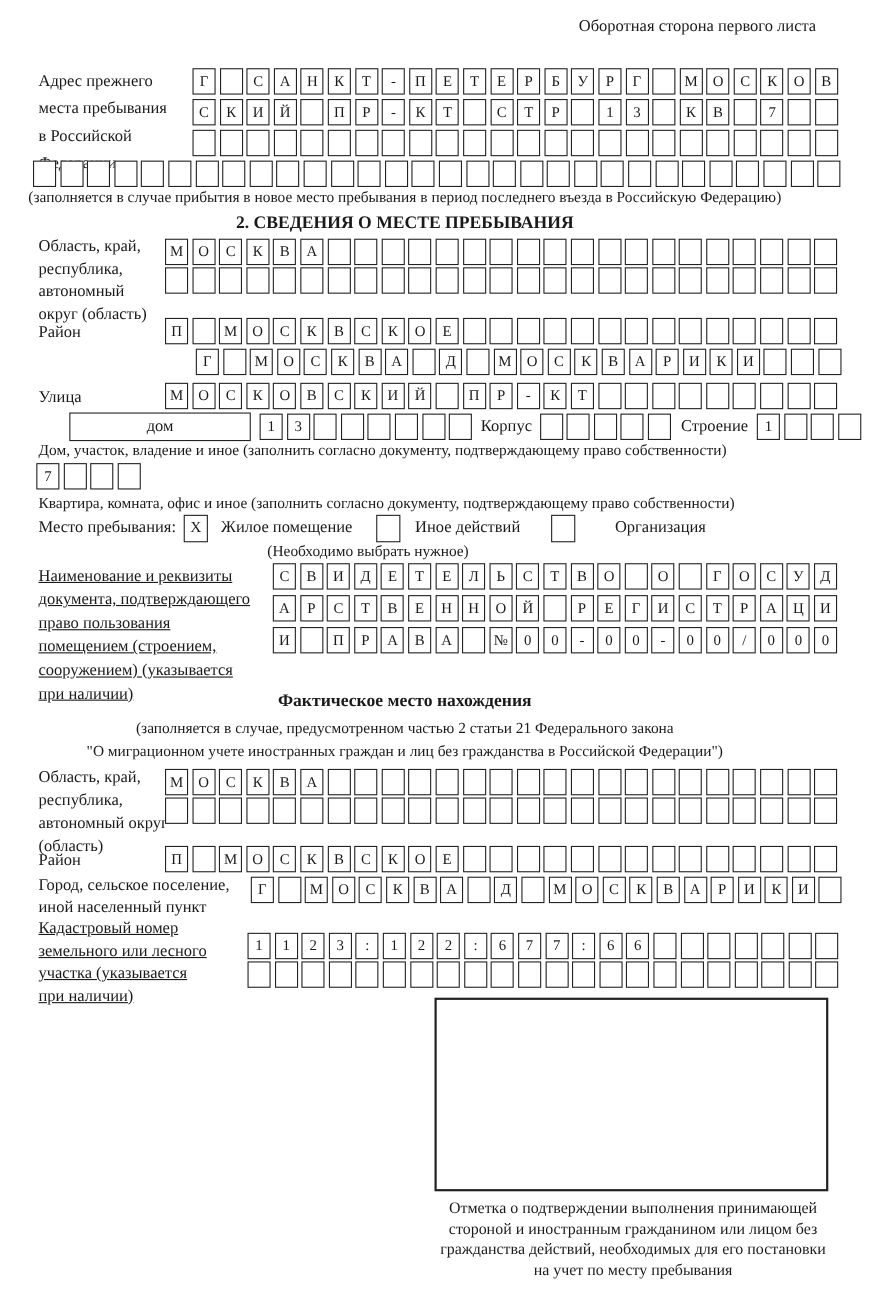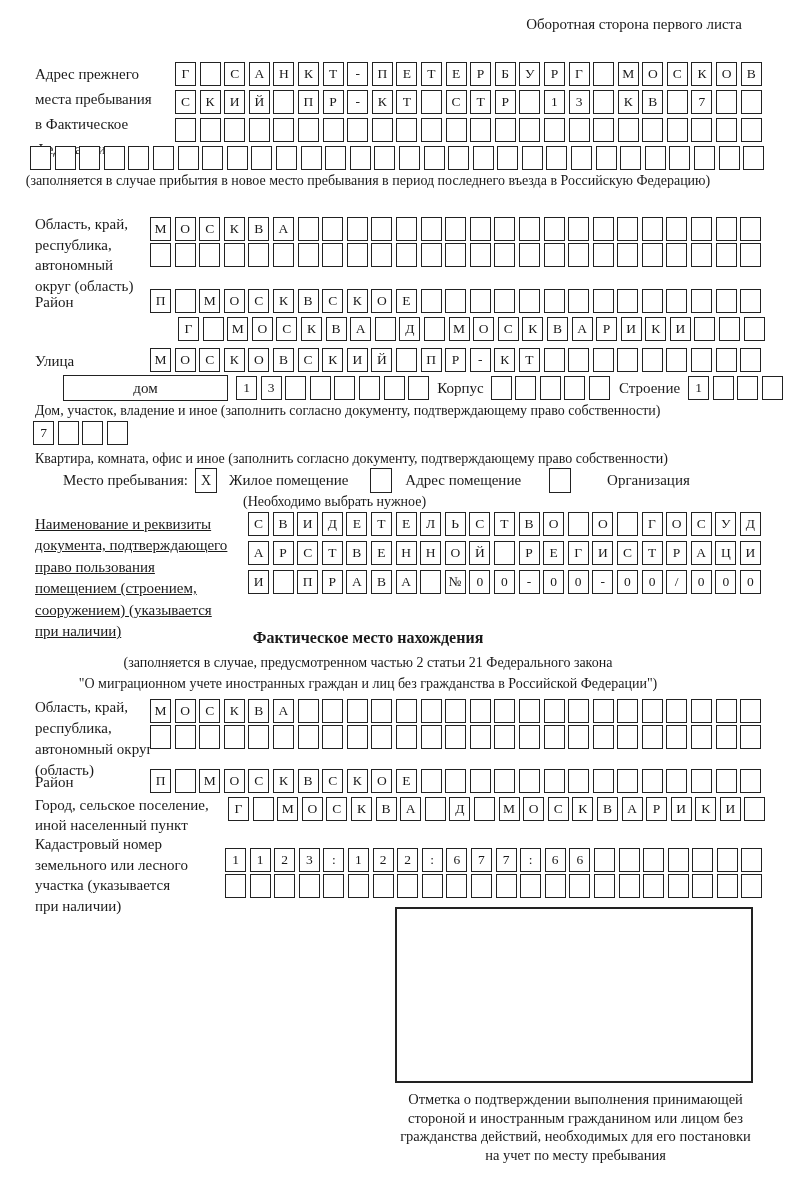--- a/index.html
+++ b/index.html
@@ -21,35 +21,35 @@
   }
   .widebox{
     box-sizing:border-box;border:1.6px solid #222;height:26px;
     display:flex;align-items:center;justify-content:center;font-size:15px;background:#fff;
   }
   .flexrow{position:absolute;display:flex;align-items:center;}
   .chk{
     flex:none;width:22px;height:25px;box-sizing:border-box;border:1.6px solid #222;
     display:flex;align-items:center;justify-content:center;font-size:14px;background:#fff;
   }
-  .opt{font-size:15px;white-space:nowrap;margin-left:28px;}
+  .opt{font-size:15px;white-space:nowrap;}
   .stampbox{box-sizing:border-box;border:2px solid #222;background:#fff;}
   .stampcap{font-size:14.5px;line-height:18.5px;text-align:center;}
 </style>
 </head>
 <body>
 
 <div id="page">
 
   <div class="abs cap" style="top:16px;right:58px;font-size:15px;">Оборотная сторона первого листа</div>
 
   <div class="abs lbl" style="left:35px;top:62px;line-height:25px;">
     <div>Адрес прежнего</div>
     <div>места пребывания</div>
-    <div>в Фактическое</div>
+    <div>в Российской</div>
     <div>Федерации</div>
   </div>
   <div class="boxrow" style="left:175px;top:62px;">
       <span class="cb">Г</span>
       <span class="cb"></span>
       <span class="cb">С</span>
       <span class="cb">А</span>
       <span class="cb">Н</span>
       <span class="cb">К</span>
       <span class="cb">Т</span>
@@ -150,20 +150,21 @@
       <span class="cb"></span>
       <span class="cb"></span>
       <span class="cb"></span>
       <span class="cb"></span>
       <span class="cb"></span>
       <span class="cb"></span>
       <span class="cb"></span>
     </div>
   <div class="abs cap center" style="top:173px;">(заполняется в случае прибытия в новое место пребывания в период последнего въезда в Российскую Федерацию)</div>
 
+  <div class="abs cap center bold" style="top:194px;font-size:16px;">2. СВЕДЕНИЯ О МЕСТЕ ПРЕБЫВАНИЯ</div>
 
   <div class="abs lbl" style="left:35px;top:214px;line-height:20.5px;">
     <div>Область, край,</div>
     <div>республика,</div>
     <div>автономный</div>
     <div>округ (область)</div>
   </div>
   <div class="boxrow" style="left:150px;top:217px;">
       <span class="cb">М</span>
       <span class="cb">О</span>
@@ -342,21 +343,21 @@
         <span class="cb"></span>
       </div>
   </div>
   <div class="abs cap" style="left:35px;top:451px;">Квартира, комната, офис и иное (заполнить согласно документу, подтверждающему право собственности)</div>
 
   <div class="flexrow" style="left:35px;top:468px;">
     <div class="opt">Место пребывания:</div>
     <div class="chk" style="margin-left:7px;">X</div>
     <div class="opt" style="margin-left:12px;">Жилое помещение</div>
     <div class="chk" style="margin-left:22px;"></div>
-    <div class="opt" style="margin-left:13px;">Адрес помещение</div>
+    <div class="opt" style="margin-left:13px;">Иное действий</div>
     <div class="chk" style="margin-left:28px;"></div>
     <div class="opt" style="margin-left:36px;">Организация</div>
   </div>
   <div class="abs cap" style="left:243px;top:494px;">(Необходимо выбрать нужное)</div>
 
   <div class="abs lbl" style="left:35px;top:514px;line-height:21.4px;text-decoration:underline;">
     <div>Наименование и реквизиты</div>
     <div>документа, подтверждающего</div>
     <div>право пользования</div>
     <div>помещением (строением,</div>
@@ -549,21 +550,21 @@
       <span class="cb">К</span>
       <span class="cb">В</span>
       <span class="cb">А</span>
       <span class="cb">Р</span>
       <span class="cb">И</span>
       <span class="cb">К</span>
       <span class="cb">И</span>
       <span class="cb"></span>
     </div>
 
-  <div class="abs lbl" style="left:35px;top:834px;line-height:20.5px;">
+  <div class="abs lbl" style="left:35px;top:834px;line-height:20.5px;text-decoration:underline;">
     <div>Кадастровый номер</div>
     <div>земельного или лесного</div>
     <div>участка (указывается</div>
     <div>при наличии)</div>
   </div>
   <div class="boxrow" style="left:225px;top:848px;">
       <span class="cb">1</span>
       <span class="cb">1</span>
       <span class="cb">2</span>
       <span class="cb">3</span>

